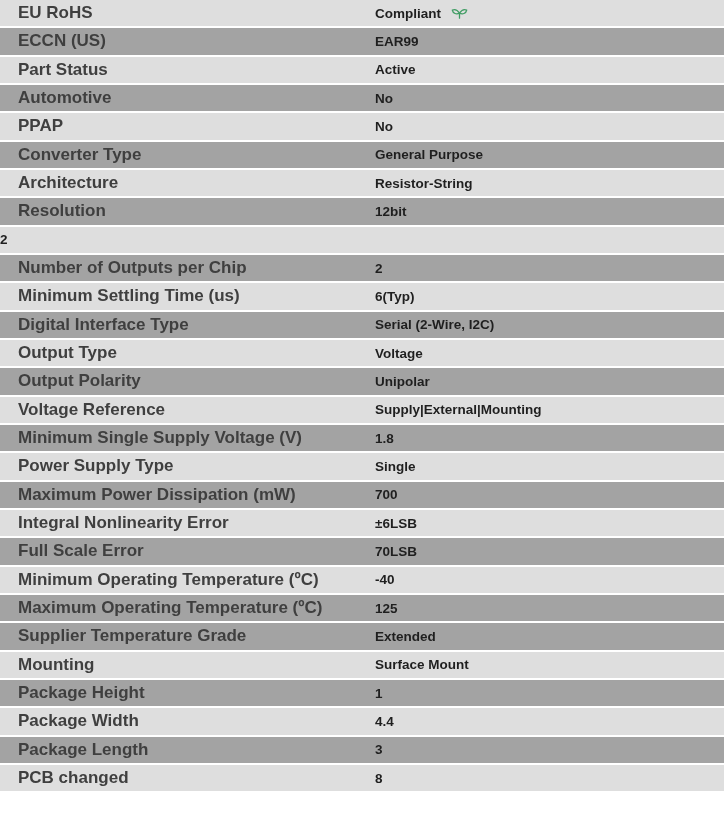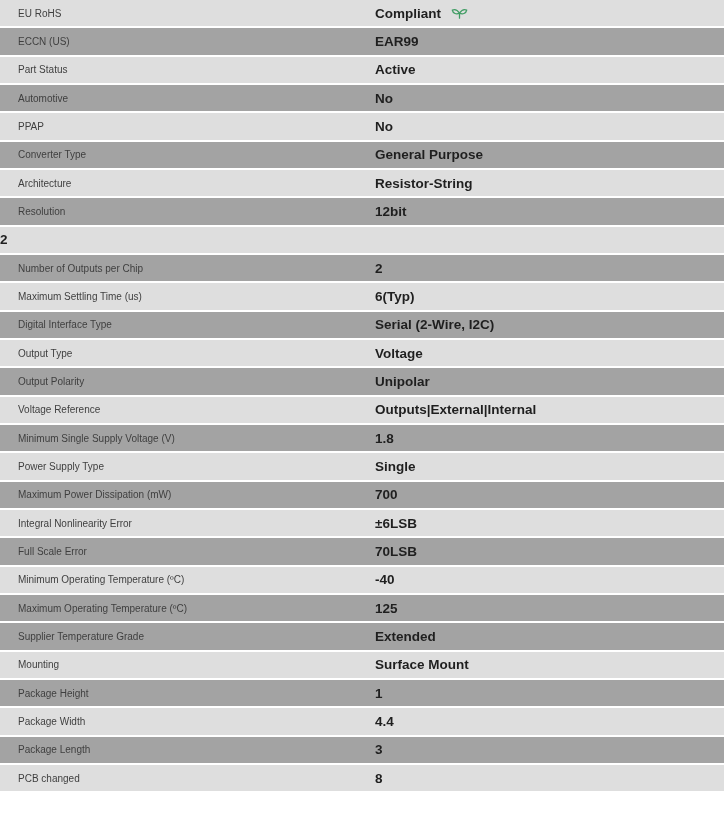--- a/index.html
+++ b/index.html
@@ -24,23 +24,23 @@
   }
   .spec-row.alt {
     background: #dedede;
   }
   .cell-label {
     width: 375px;
     box-sizing: border-box;
     padding-left: 18px;
     display: flex;
     align-items: center;
-    font-size: 10px;
+    font-size: 17px;
     color: #3f3f3f;
-    font-weight: 400;
+    font-weight: 700;
     white-space: nowrap;
     overflow: hidden;
   }
   .cell-value {
     flex: 1;
     display: flex;
     align-items: center;
     gap: 10px;
     font-size: 13.5px;
     color: #1f1f1f;
@@ -137,21 +137,21 @@
 
   <div class="spec-row">
     <div class="cell-label">Number of Outputs per Chip</div>
     <div class="cell-value">
       <span>2</span>
 
     </div>
   </div>
 
   <div class="spec-row alt">
-    <div class="cell-label">Maximum Settling Time (us)</div>
+    <div class="cell-label">Minimum Settling Time (us)</div>
     <div class="cell-value">
       <span>6(Typ)</span>
 
     </div>
   </div>
 
   <div class="spec-row">
     <div class="cell-label">Digital Interface Type</div>
     <div class="cell-value">
       <span>Serial (2-Wire, I2C)</span>
@@ -171,21 +171,21 @@
     <div class="cell-label">Output Polarity</div>
     <div class="cell-value">
       <span>Unipolar</span>
 
     </div>
   </div>
 
   <div class="spec-row alt">
     <div class="cell-label">Voltage Reference</div>
     <div class="cell-value">
-      <span>Outputs|External|Internal</span>
+      <span>Supply|External|Mounting</span>
 
     </div>
   </div>
 
   <div class="spec-row">
     <div class="cell-label">Minimum Single Supply Voltage (V)</div>
     <div class="cell-value">
       <span>1.8</span>
 
     </div>

